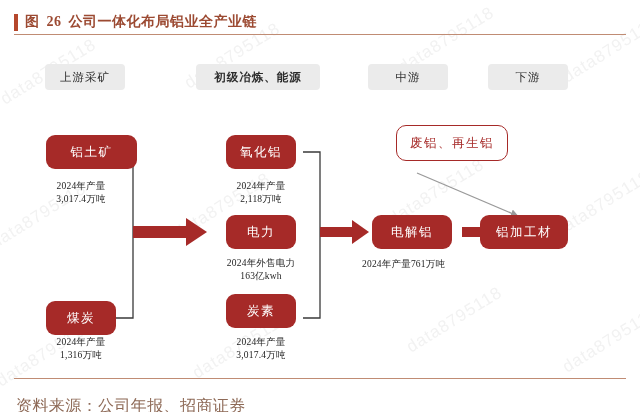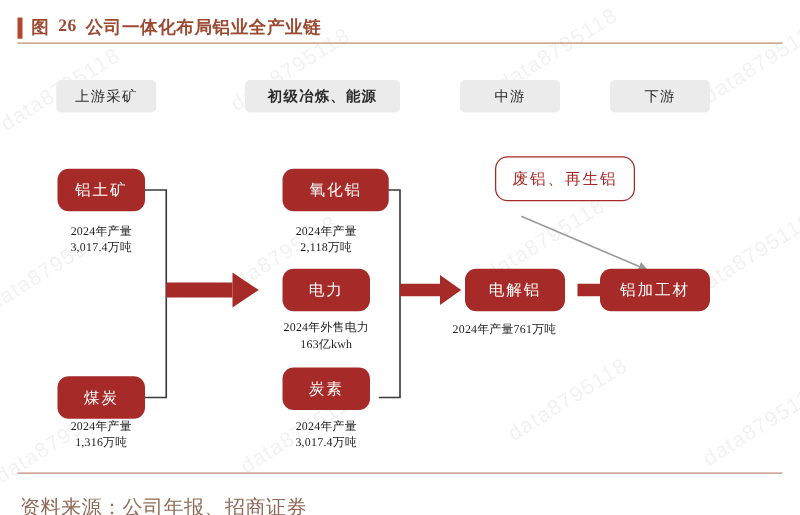--- a/index.html
+++ b/index.html
@@ -225,33 +225,33 @@
     <div class="chip" style="left:196px; top:64px; width:124px;font-weight:bold;">
       <span>初级冶炼、能源</span>
     </div>
     <div class="chip" style="left:368px; top:64px; width:80px;">
       <span>中游</span>
     </div>
     <div class="chip" style="left:488px; top:64px; width:80px;">
       <span>下游</span>
     </div>
 
-    <div class="node" style="left:46px; top:135px; width:70px;">
+    <div class="node" style="left:46px; top:135px; width:91px;">
       <span>铝土矿</span>
     </div>
     <div class="cap" style="left:36px; top:180px; width:90px;">2024年产量
 3,017.4万吨</div>
 
     <div class="node" style="left:46px; top:301px; width:70px;align-items:center;">
       <span>煤炭</span>
     </div>
     <div class="cap" style="left:36px; top:336px; width:90px;">2024年产量
 1,316万吨</div>
 
-    <div class="node" style="left:226px; top:135px; width:85px;">
+    <div class="node" style="left:226px; top:135px; width:70px;">
       <span>氧化铝</span>
     </div>
     <div class="cap" style="left:216px; top:180px; width:90px;">2024年产量
 2,118万吨</div>
 
     <div class="node" style="left:226px; top:215px; width:70px;">
       <span>电力</span>
     </div>
     <div class="cap" style="left:208px; top:257px; width:106px;">2024年外售电力
 163亿kwh</div>

